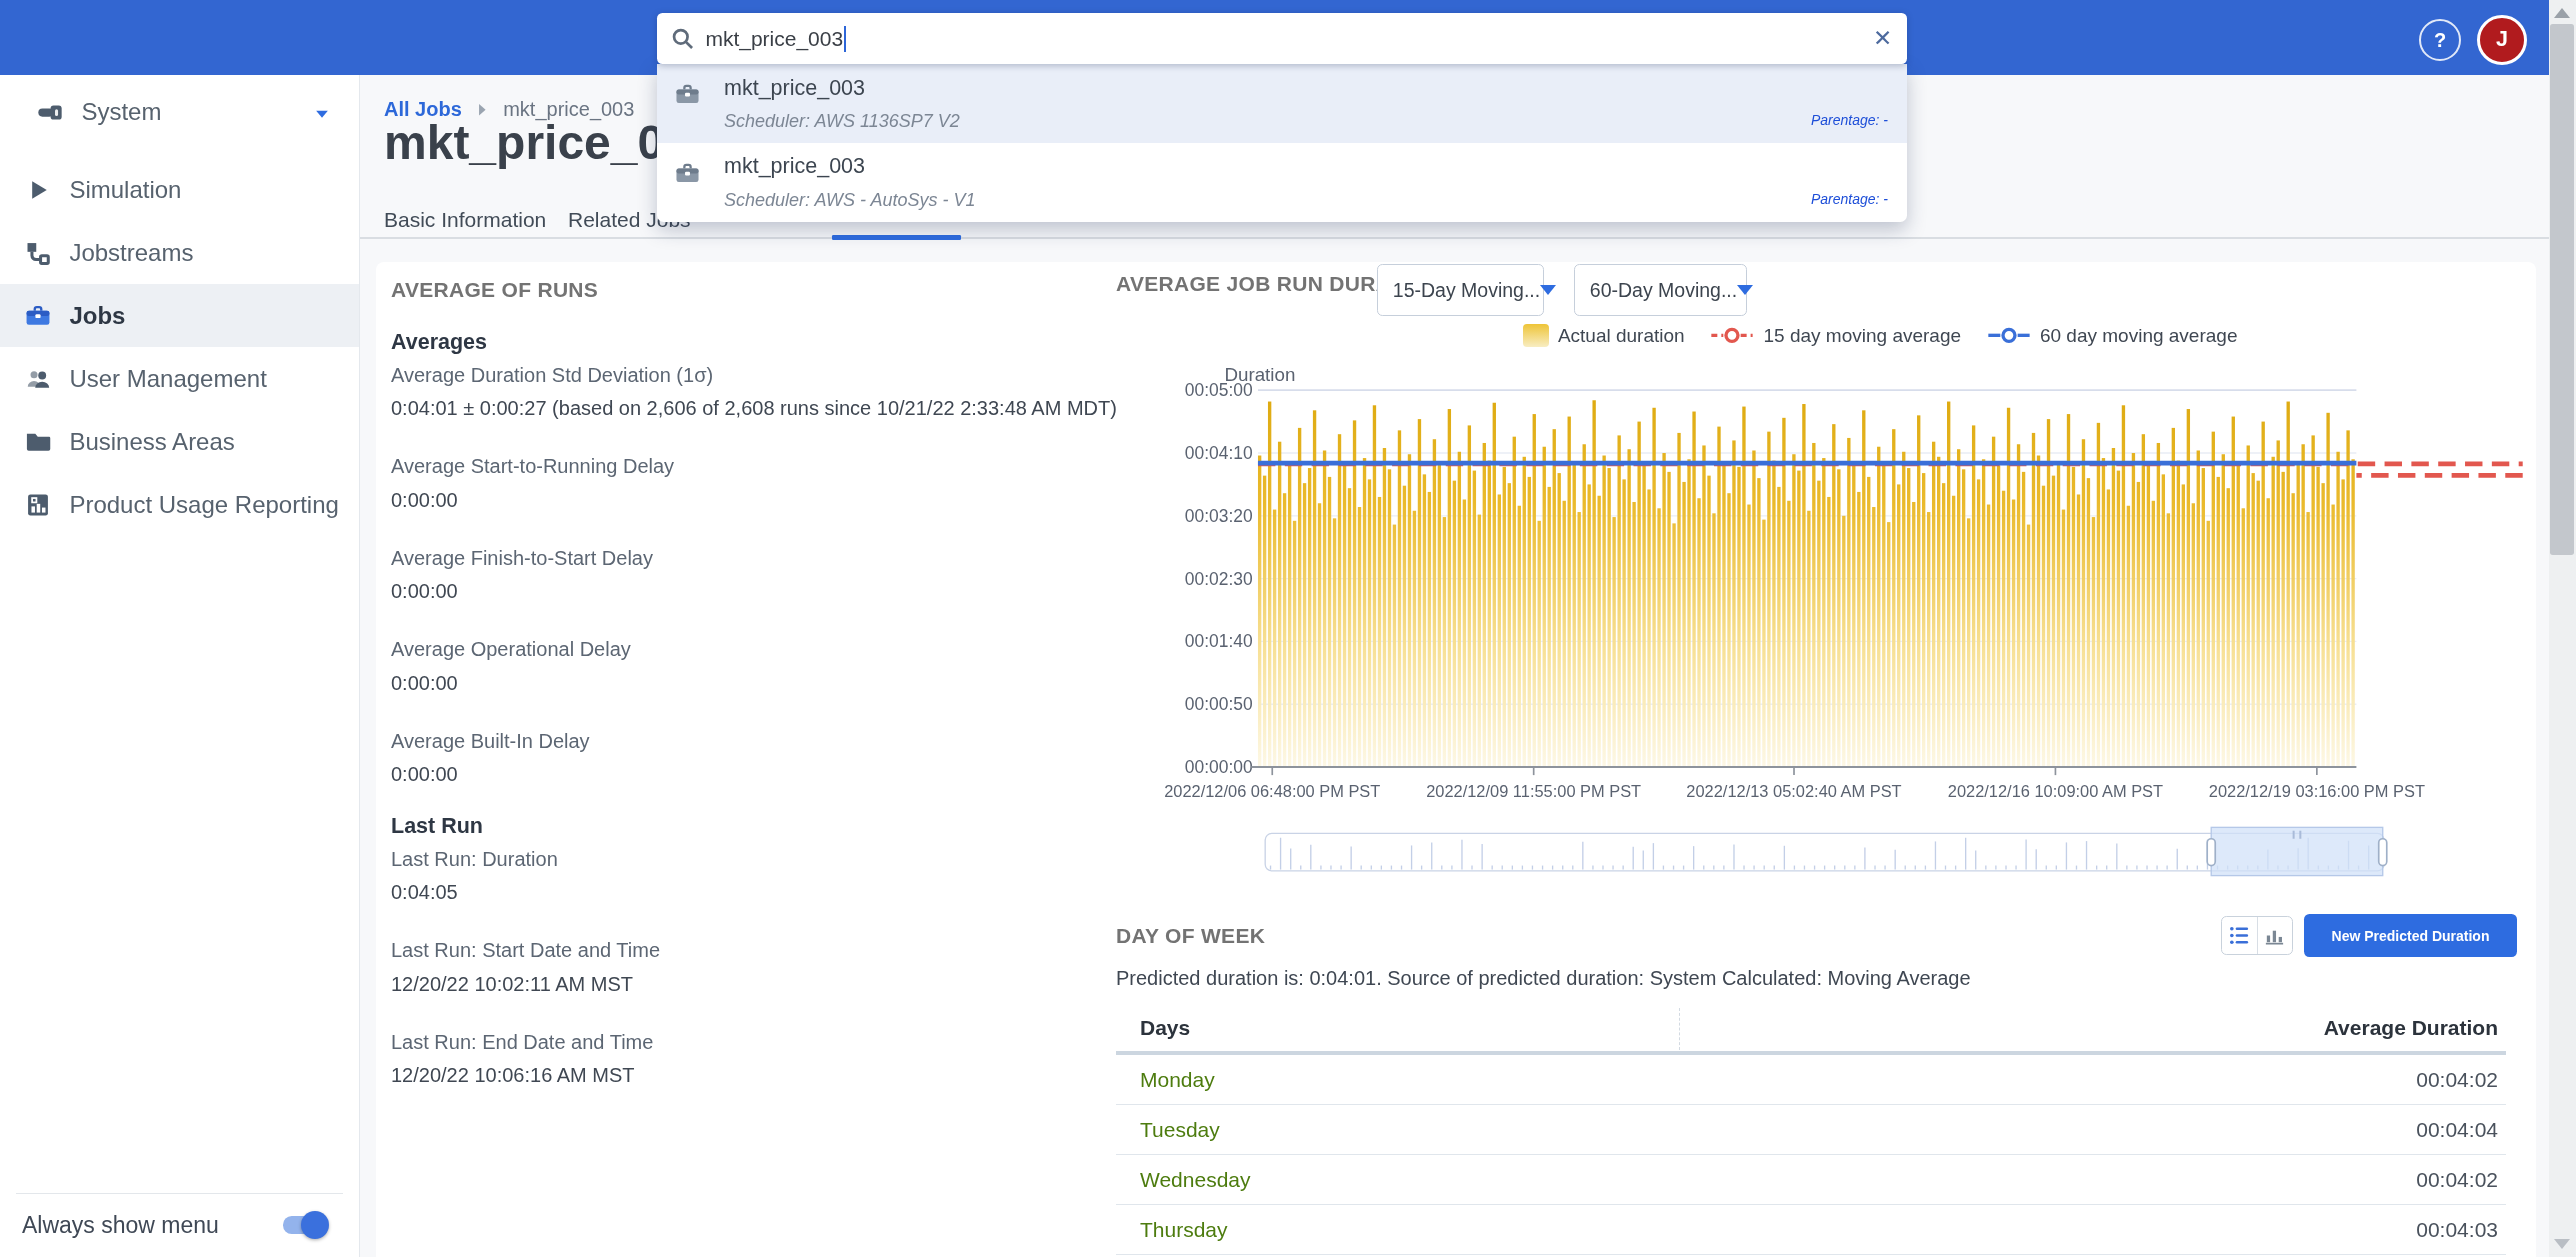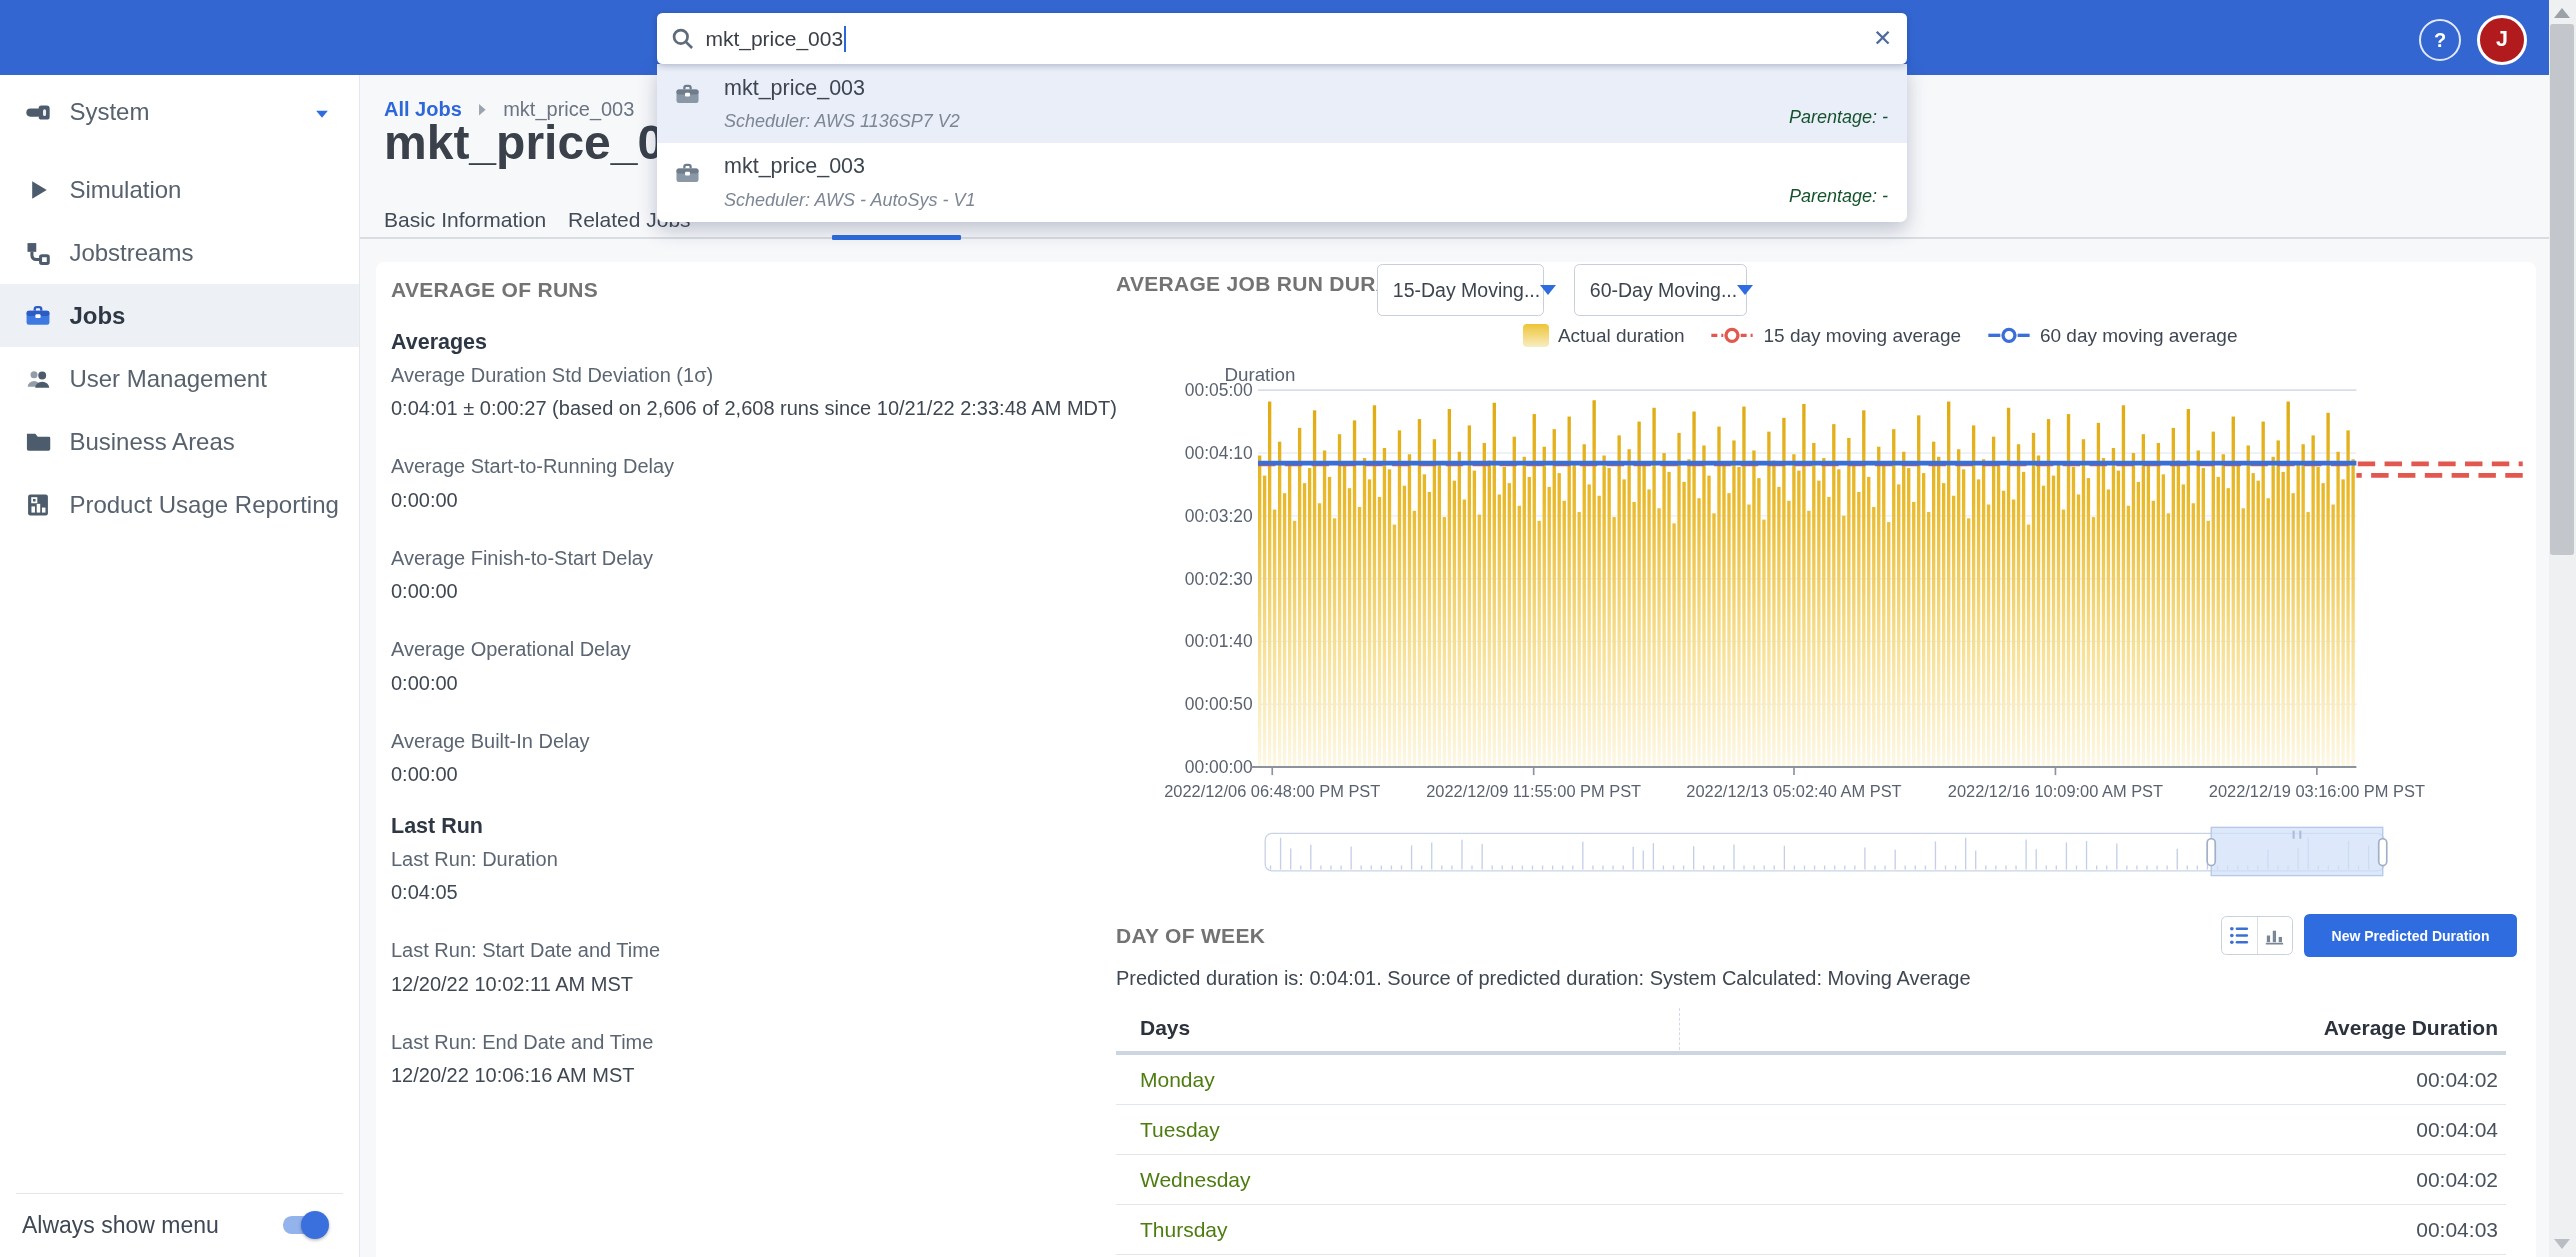--- a/index.html
+++ b/index.html
@@ -20,38 +20,38 @@
   #searchwrap .scursor{display:inline-block;width:2px;height:25.5px;background:#2d66d8;margin-left:1.3px;vertical-align:middle;}
   #searchwrap .sclear{margin-left:auto;margin-right:14.8px;font-size:23px;color:#4d6a9e;cursor:pointer;}
 
   #dropdown{left:657px;top:64px;width:1250px;z-index:55;background:#fff;border-radius:0 0 6.7px 6.7px;
     box-shadow:0 8px 19px rgba(25,40,80,.25);overflow:hidden;}
   .result{position:relative;padding:10.7px 17.4px 10.7px 67px;}
   .result.hl{background:#e9eef8;}
   .result .ricon{position:absolute;left:17.4px;top:17.4px;width:27px;height:27px;}
   .result .rname{font-size:21.5px;color:#3c4550;line-height:27px;}
   .result .rsub{font-size:18px;font-style:italic;color:#7c8694;margin-top:9.4px;}
-  .result .rpar{position:absolute;right:19px;bottom:14.8px;font-size:18px;font-style:italic;color:#14532d;}
+  .result .rpar{position:absolute;right:19px;bottom:14.8px;font-size:14px;font-style:italic;color:#1d4ed8;}
 
   #help{left:2419px;top:19px;width:38px;height:38px;border:2px solid rgba(255,255,255,.85);border-radius:50%;
     color:#fff;font-size:20px;font-weight:700;display:flex;align-items:center;justify-content:center;z-index:41;}
   #avatar{left:2477px;top:14.8px;width:44px;height:44px;background:#b11b1e;border:3.4px solid #fff;border-radius:50%;
     color:#fff;font-size:21.5px;font-weight:700;display:flex;align-items:center;justify-content:center;z-index:41;}
 
   
   #scrollbar{left:2549px;top:0;width:27px;height:1257px;background:#eef0f1;z-index:99;}
   #scrollbar .arrow{position:absolute;left:5.4px;width:0;height:0;border-left:8px solid transparent;border-right:8px solid transparent;}
   #scrollbar .up{top:8px;border-bottom:10.7px solid #9aa1a8;}
   #scrollbar .down{bottom:8px;border-top:10.7px solid #b9bec4;}
   #scrollbar .thumb{position:absolute;left:1.3px;top:24px;width:24px;height:531px;background:#c3c7cc;border-radius:2.7px;}
 
   
   #sidebar{left:0;top:75px;width:360px;height:1182px;background:#fff;border-right:1.3px solid #e4e8ed;box-sizing:border-box;padding-top:5.4px;}
   .side-item{display:flex;align-items:center;height:63px;padding-left:24px;font-size:24px;color:#57626e;cursor:pointer;}
-  .side-item.first{margin-bottom:14.8px;}
+  .side-item.first{margin-bottom:14.8px;margin-left:12px;}
   .side-item .sicon{width:28px;height:28px;margin-right:17.4px;color:#4d5c6d;flex:0 0 auto;}
   .side-item .scaret{width:20px;height:20px;margin-left:auto;margin-right:27px;}
   .side-item.active{background:#edf0f4;color:#2e3744;font-weight:700;}
   .side-item.active .sicon{color:#3e79e1;}
   #sidefoot-div{left:16px;top:1193px;width:327px;height:1.3px;background:#e3e7eb;}
   #sidefoot{left:0;top:1203px;width:360px;height:44px;display:flex;align-items:center;}
   #sidefoot .flabel{margin-left:22px;font-size:23px;color:#3f4855;}
   #toggle{margin-left:auto;margin-right:35px;position:relative;width:42px;height:17.4px;background:#93b3ec;border-radius:8.7px;cursor:pointer;}
   #toggle .knob{position:absolute;right:-4px;top:-5.4px;width:28px;height:28px;background:#3a70dd;border-radius:50%;box-shadow:0 1.3px 3.4px rgba(0,0,0,.3);}
 

